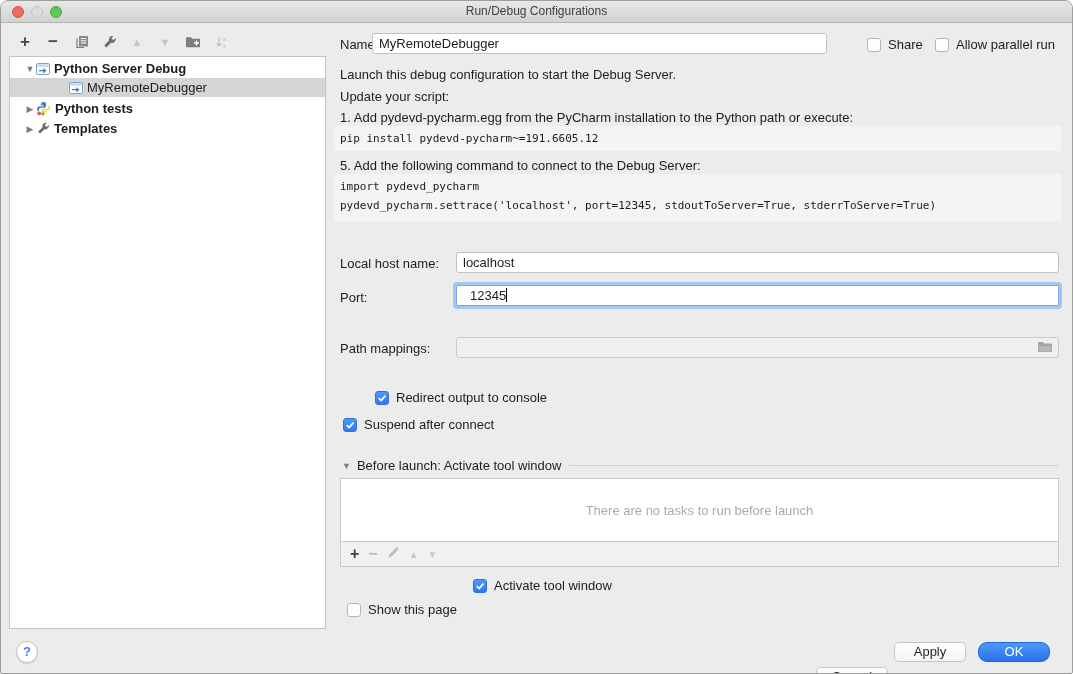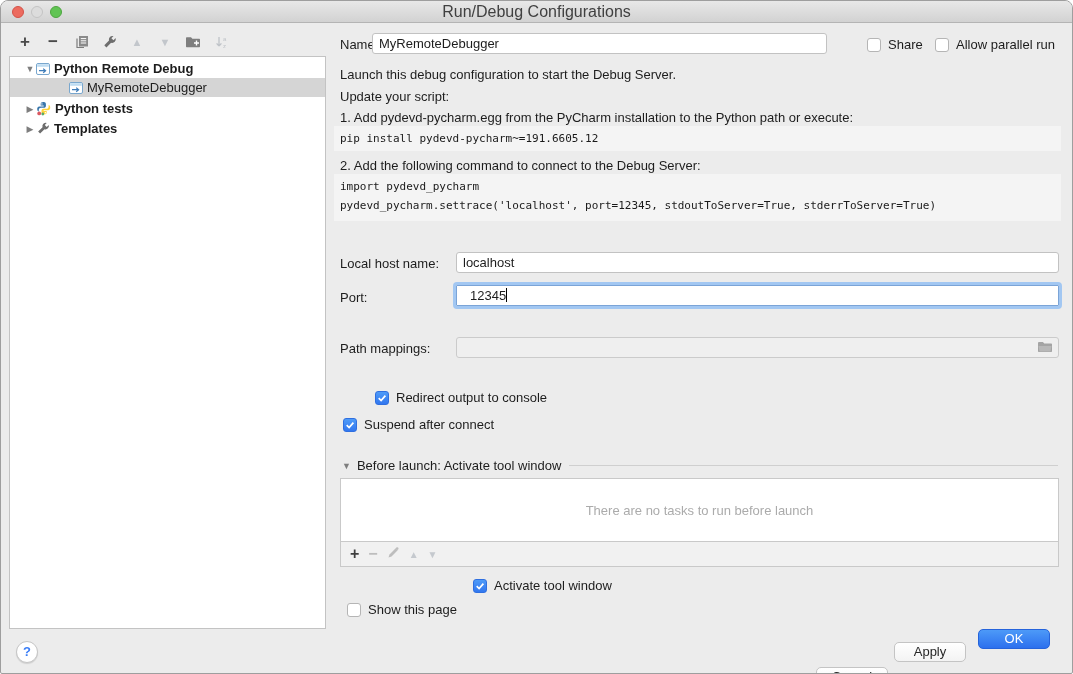--- a/index.html
+++ b/index.html
@@ -9,21 +9,21 @@
     position:relative; width:1073px; height:674px;
     background:#ECECEC; border:1px solid #9E9E9E;
     border-radius:8px 8px 2px 2px; overflow:hidden;
     font-size:13px; color:#1D1D1D;
   }
   .titlebar {
     position:absolute; left:0; top:0; right:0; height:22px;
     background:linear-gradient(#E8E8E8,#D2D2D2);
     border-bottom:1px solid #B4B4B4;
   }
-  .title-text { text-align:center; line-height:21px; font-size:16px; color:#404040; }
+  .title-text { text-align:center; line-height:21px; font-size:12px; color:#404040; }
   .traffic { position:absolute; top:5px; width:12px; height:12px; border-radius:50%; }
   .t-red   { left:11px; background:#EC6B5F; border:0.5px solid #D35248; }
   .t-gray  { left:30px; background:#DCDCDC; border:0.5px solid #C3C3C3; }
   .t-green { left:49px; background:#61C454; border:0.5px solid #4DA53F; }
 
   .abs { position:absolute; }
   .lbl { white-space:nowrap; }
 
   
   .side-toolbar { position:absolute; left:14px; top:31px; display:flex; gap:8px; align-items:center; }
@@ -143,21 +143,21 @@
   <div class="tree-panel">
     <div class="tree-row" style="margin-top:2px; padding-left:14px;">
       <span class="tw">▼</span>
       <span class="ticon">
         <svg width="14" height="12" viewBox="0 0 14 12">
           <rect x="0.5" y="0.5" width="13" height="11" rx="1.5" fill="#fff" stroke="#79A7CE"></rect>
           <rect x="1.2" y="1.2" width="11.6" height="2.6" fill="#BFDCF2"></rect>
           <path d="M3 7.7h6M7.2 5.6l2.4 2.1-2.4 2.1" stroke="#3E7CB9" fill="none" stroke-width="1.2"></path>
         </svg>
       </span>
-      <span class="tree-label-b">Python Remote Debug</span>
+      <span class="tree-label-b">Python Server Debug</span>
     </div>
     <div class="tree-row sel" style="padding-left:59px;">
       <span class="ticon">
         <svg width="14" height="12" viewBox="0 0 14 12">
           <rect x="0.5" y="0.5" width="13" height="11" rx="1.5" fill="#fff" stroke="#79A7CE"></rect>
           <rect x="1.2" y="1.2" width="11.6" height="2.6" fill="#BFDCF2"></rect>
           <path d="M3 7.7h6M7.2 5.6l2.4 2.1-2.4 2.1" stroke="#3E7CB9" fill="none" stroke-width="1.2"></path>
         </svg>
       </span>
       <span class="tree-label-n">MyRemoteDebugger</span>
@@ -195,21 +195,21 @@
   </div>
   <div class="cbrow" style="left:934px; top:36px;">
     <span class="cb cb-off"></span>
     <span class="lbl">Allow parallel run</span>
   </div>
 
   <div class="abs lbl" style="left:339px; top:66px;">Launch this debug configuration to start the Debug Server.</div>
   <div class="abs lbl" style="left:339px; top:88px;">Update your script:</div>
   <div class="abs lbl" style="left:339px; top:109px;">1. Add pydevd-pycharm.egg from the PyCharm installation to the Python path or execute:</div>
   <div class="codeblock" style="top:125px; height:25px;">pip install pydevd-pycharm~=191.6605.12</div>
-  <div class="abs lbl" style="left:339px; top:157px;">2. Add the following command to connect to the Debug Server:</div>
+  <div class="abs lbl" style="left:339px; top:157px;">5. Add the following command to connect to the Debug Server:</div>
   <div class="codeblock" style="top:173px; height:47px;">
     <div>import pydevd_pycharm</div>
     <div>pydevd_pycharm.settrace('localhost', port=12345, stdoutToServer=True, stderrToServer=True)</div>
   </div>
 
   <div class="abs lbl" style="left:339px; top:255px;">Local host name:</div>
   <input class="field abs" style="left: 455px; top: 251px; width: 603px; height: 21px;" value="localhost">
 
   <div class="abs lbl" style="left:339px; top:272px;margin-top:17px;">Port:</div>
   <div class="abs" style="left:452px; top:281px; width:609px; height:27px; border:3px solid #A2C7F2; border-radius:4px;">
@@ -276,15 +276,15 @@
         </svg>
     </span>
     <span class="lbl">Activate tool window</span>
   </div>
 
   <div class="help-btn">
     <span>?</span>
   </div>
   <div class="btn" style="left:809px; top:666px;margin-left:6px;">Cancel</div>
   <div class="btn" style="left:893px; top:641px;">Apply</div>
-  <div class="btn btn-primary" style="left:977px; top:628px;">OK</div>
+  <div class="btn btn-primary" style="left:977px; top:641px;border-radius:9px;">OK</div>
 
 </div>
 
 </body></html>

